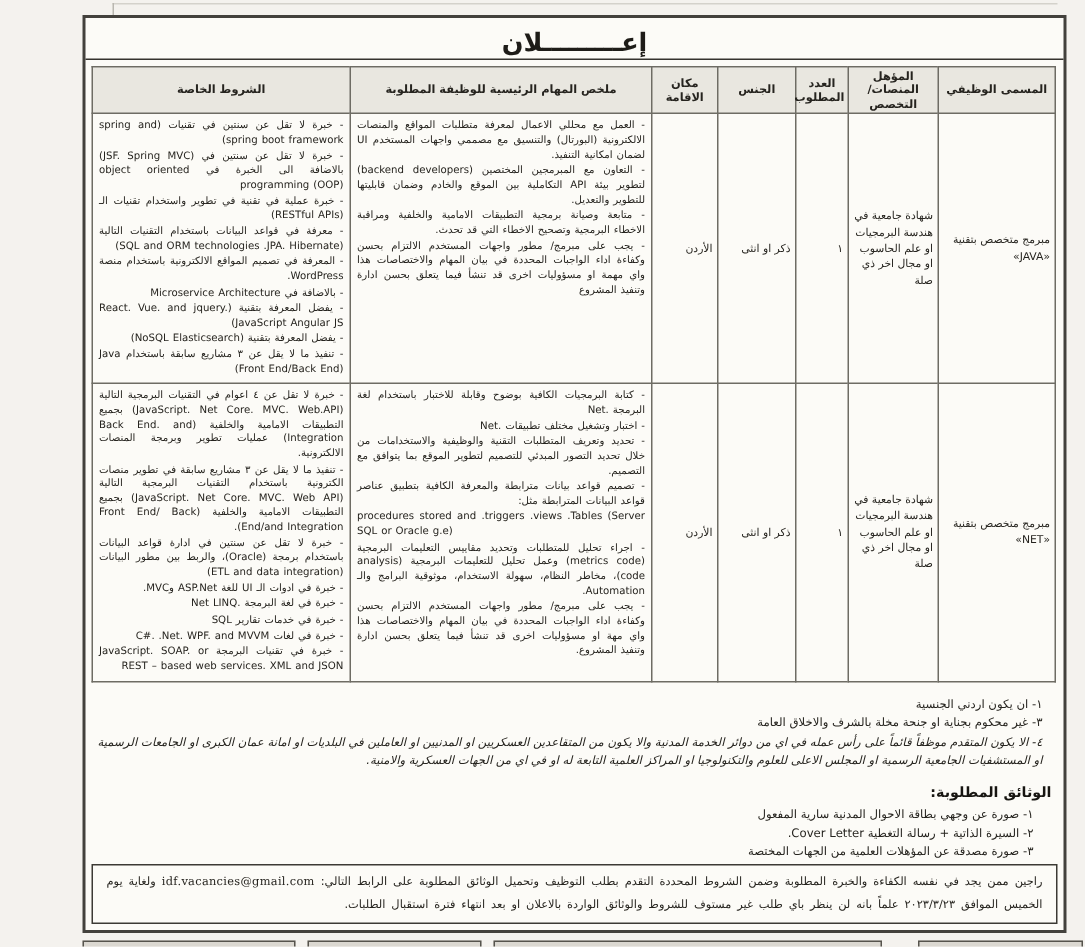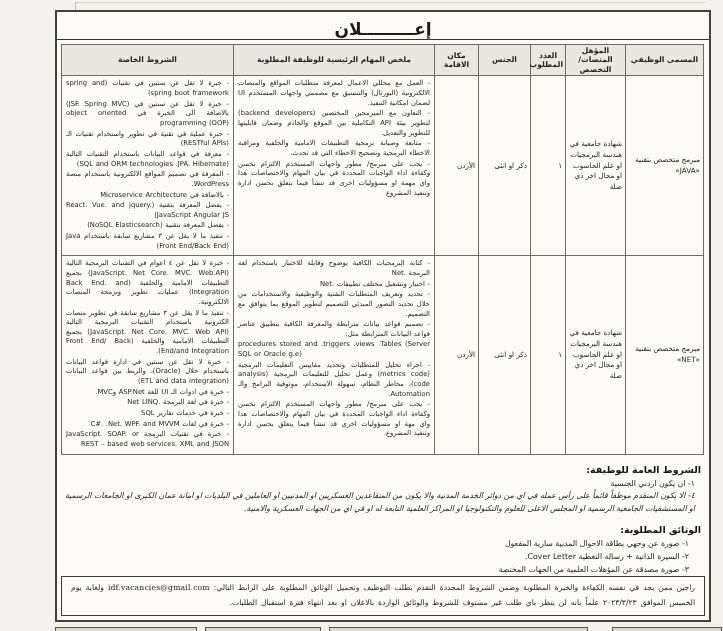--- a/index.html
+++ b/index.html
@@ -144,34 +144,34 @@
             <div class="cell-item">- اختبار وتشغيل مختلف تطبيقات .Net</div>
             <div class="cell-item">- تحديد وتعريف المتطلبات التقنية والوظيفية والاستخدامات من خلال تحديد التصور المبدئي للتصميم لتطوير الموقع بما يتوافق مع التصميم.</div>
             <div class="cell-item">- تصميم قواعد بيانات مترابطة والمعرفة الكافية بتطبيق عناصر قواعد البيانات المترابطة مثل:</div>
             <div class="cell-item ltr-center">procedures stored and .triggers .views .Tables (Server SQL or Oracle g.e)</div>
             <div class="cell-item">- اجراء تحليل للمتطلبات وتحديد مقاييس التعليمات البرمجية (metrics code) وعمل تحليل للتعليمات البرمجية (analysis code)، مخاطر النظام، سهولة الاستخدام، موثوقية البرامج والـ Automation.</div>
             <div class="cell-item">- يجب على مبرمج/ مطور واجهات المستخدم الالتزام بحسن وكفاءة اداء الواجبات المحددة في بيان المهام والاختصاصات هذا واي مهة او مسؤوليات اخرى قد تنشأ فيما يتعلق بحسن ادارة وتنفيذ المشروع.</div>
           </td>
           <td class="c-top">
             <div class="cell-item">- خبرة لا تقل عن ٤ اعوام في التقنيات البرمجية التالية (JavaScript. Net Core. MVC. Web.API) بجميع التطبيقات الامامية والخلفية (Back End. and Integration) عمليات تطوير وبرمجة المنصات الالكترونية.</div>
             <div class="cell-item">- تنفيذ ما لا يقل عن ٣ مشاريع سابقة في تطوير منصات الكترونية باستخدام التقنيات البرمجية التالية (JavaScript. Net Core. MVC. Web API) بجميع التطبيقات الامامية والخلفية (Front End/ Back End/and Integration).</div>
-            <div class="cell-item">- خبرة لا تقل عن سنتين في ادارة قواعد البيانات باستخدام خلال (Oracle)، والربط بين قواعد البيانات (ETL and data integration)</div>
+            <div class="cell-item">- خبرة لا تقل عن سنتين في ادارة قواعد البيانات باستخدام برمجة (Oracle)، والربط بين مطور البيانات (ETL and data integration)</div>
             <div class="cell-item">- خبرة في ادوات الـ UI للغة ASP.Net وMVC.</div>
             <div class="cell-item">- خبرة في لغة البرمجة .Net LINQ</div>
             <div class="cell-item">- خبرة في خدمات تقارير SQL</div>
             <div class="cell-item">- خبرة في لغات C#. .Net. WPF. and MVVM</div>
             <div class="cell-item">- خبرة في تقنيات البرمجة JavaScript. SOAP. or REST – based web services. XML and JSON</div>
           </td>
         </tr>
       </tbody>
     </table>
 
     <div class="section">
-      <div class="section-title">الشروط العامة للوظيفة:</div>
       <div class="section-item">١- ان يكون اردني الجنسية</div>
+      <div class="section-item">٣- غير محكوم بجناية او جنحة مخلة بالشرف والاخلاق العامة</div>
       <div class="section-item justify-full">٤- الا يكون المتقدم موظفاً قائماً على رأس عمله في اي من دوائر الخدمة المدنية والا يكون من المتقاعدين العسكريين او المدنيين او العاملين في البلديات او امانة عمان الكبرى او الجامعات الرسمية او المستشفيات الجامعية الرسمية او المجلس الاعلى للعلوم والتكنولوجيا او المراكز العلمية التابعة له او في اي من الجهات العسكرية والامنية.</div>
     </div>
 
     <div class="section docs">
       <div class="section-title">الوثائق المطلوبة:</div>
       <div class="section-item">١- صورة عن وجهي بطاقة الاحوال المدنية سارية المفعول</div>
       <div class="section-item">٢- السيرة الذاتية + رسالة التغطية Cover Letter.</div>
       <div class="section-item">٣- صورة مصدقة عن المؤهلات العلمية من الجهات المختصة</div>
       <div class="section-item">٤- صورة مصدقة عن الخبرات العملية من الجهات المختصة.</div>
     </div>

